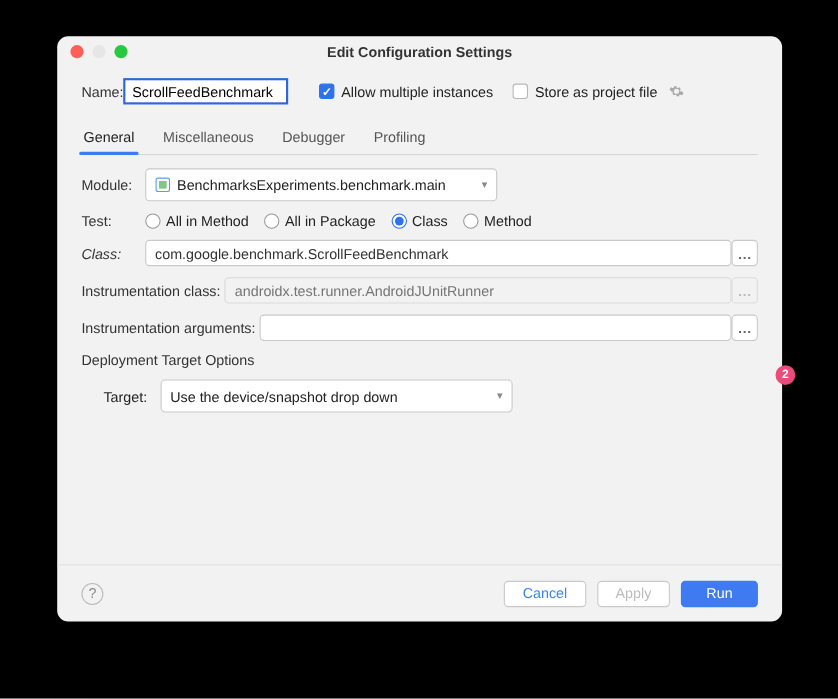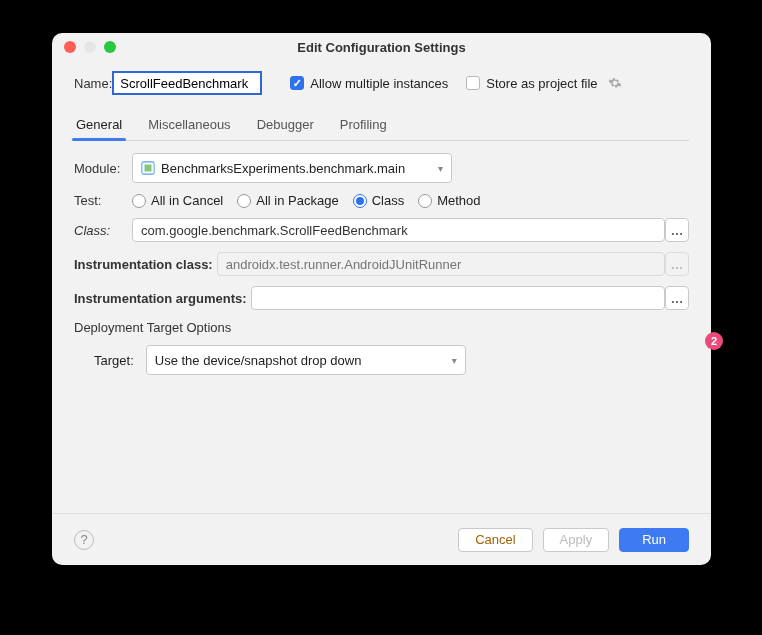--- a/index.html
+++ b/index.html
@@ -86,21 +86,21 @@
     content: "";
     position: absolute;
     left: -2px; right: -2px; bottom: -1px;
     height: 3px;
     background: #3e7bf2;
     border-radius: 2px;
   }
   .form-area { padding: 12px 0 0 0; }
   .frow { display: flex; align-items: center; margin-bottom: 10px; }
   .flabel { width: 58px; color: #333; }
-  .flabel.wide { width: auto; margin-right: 4px; font-weight: bold; }
+  .flabel.wide { width: auto; margin-right: 4px; }
   .select {
     display: flex;
     align-items: center;
     height: 24px;
     background: #fff;
     border: 1px solid #c9c9c9;
     border-radius: 4px;
     padding: 14px 8px;
     gap: 6px;
     position: relative;
@@ -167,21 +167,21 @@
   }
   .spacer { flex: 1; }
   .btn {
     height: 24px;
     padding: 0 16px;
     border-radius: 4px;
     border: 1px solid #c9c9c9;
     background: #fff;
     font-size: 13px;
     cursor: pointer;
-    color: #a16207;
+    color: #3b82f6;
   }
   .btn.disabled { color: #bbb; cursor: default; }
   .btn.primary { background: #3e7bf2; border-color: #3e7bf2; color: #fff; padding: 0 22px; }
   .class-label { width: 58px; font-style: italic; }
   .instr-label { width: 150px; }
   .instr-args-label { width: 178px; }
 </style>
 </head>
 <body>
 
@@ -232,21 +232,21 @@
           <span>BenchmarksExperiments.benchmark.main</span>
           <span class="chev">▾</span>
         </div>
       </div>
 
       <div class="frow">
         <span class="flabel">Test:</span>
         <div class="radio-group">
           <label class="radio">
               <span class="rdot"></span>
-              <span>All in Cancel</span>
+              <span>All in Method</span>
             </label>
           <label class="radio">
               <span class="rdot"></span>
               <span>All in Package</span>
             </label>
           <label class="radio">
               <span class="rdot sel"></span>
               <span>Class</span>
             </label>
           <label class="radio">

